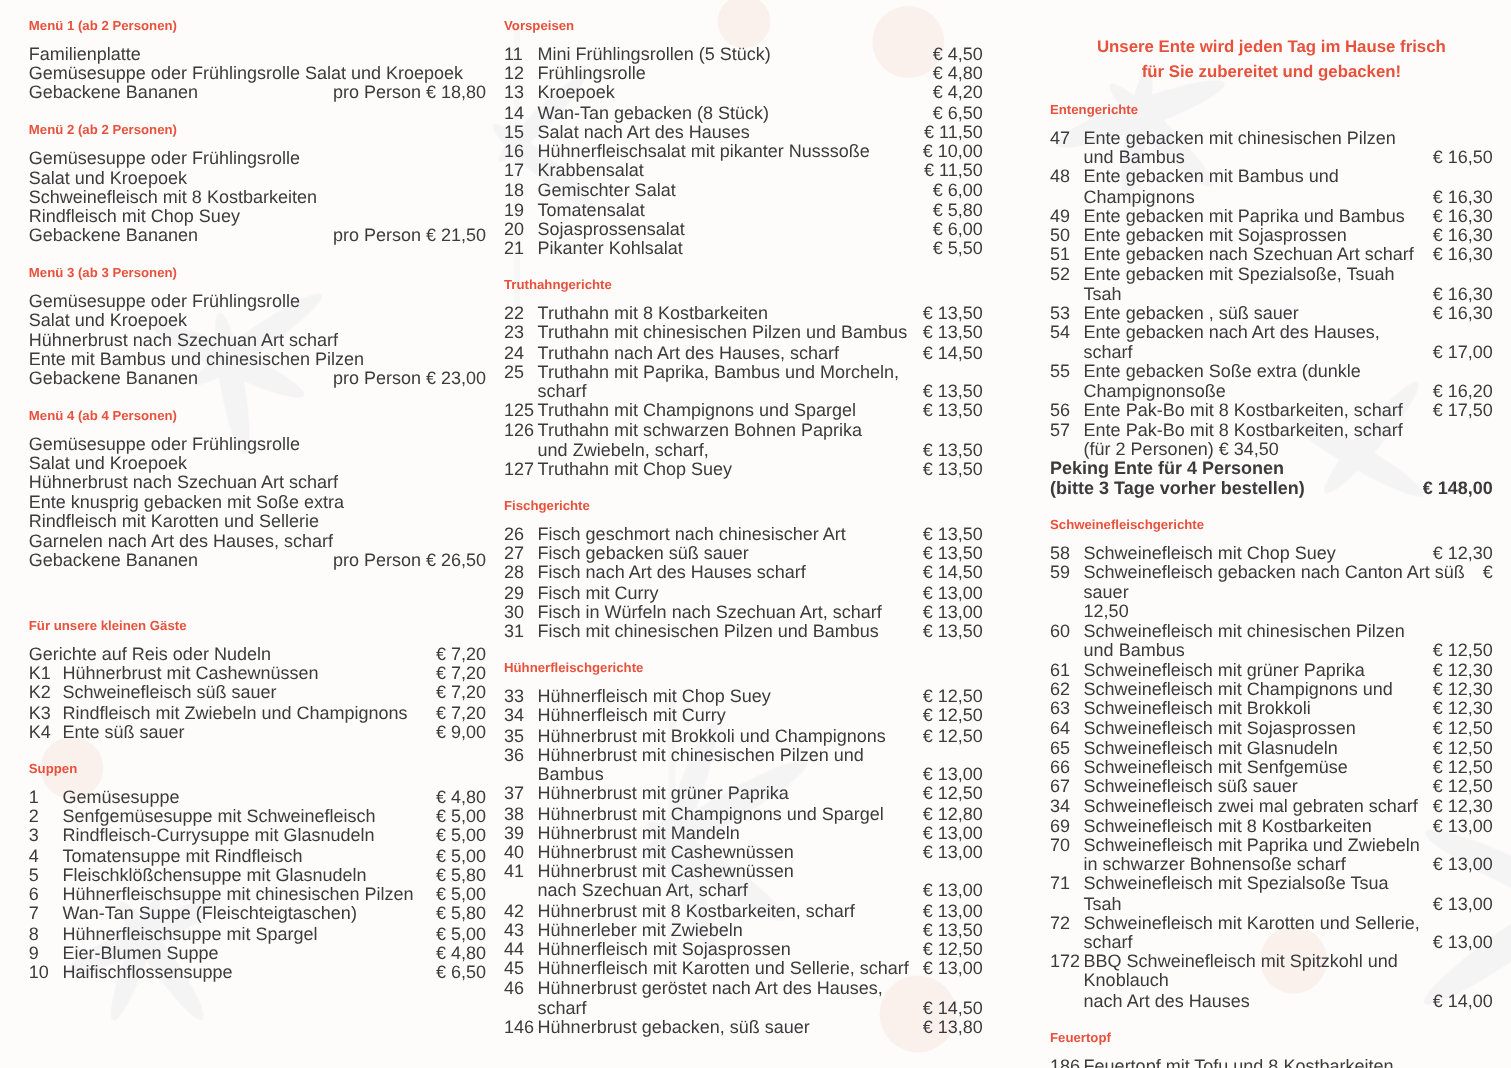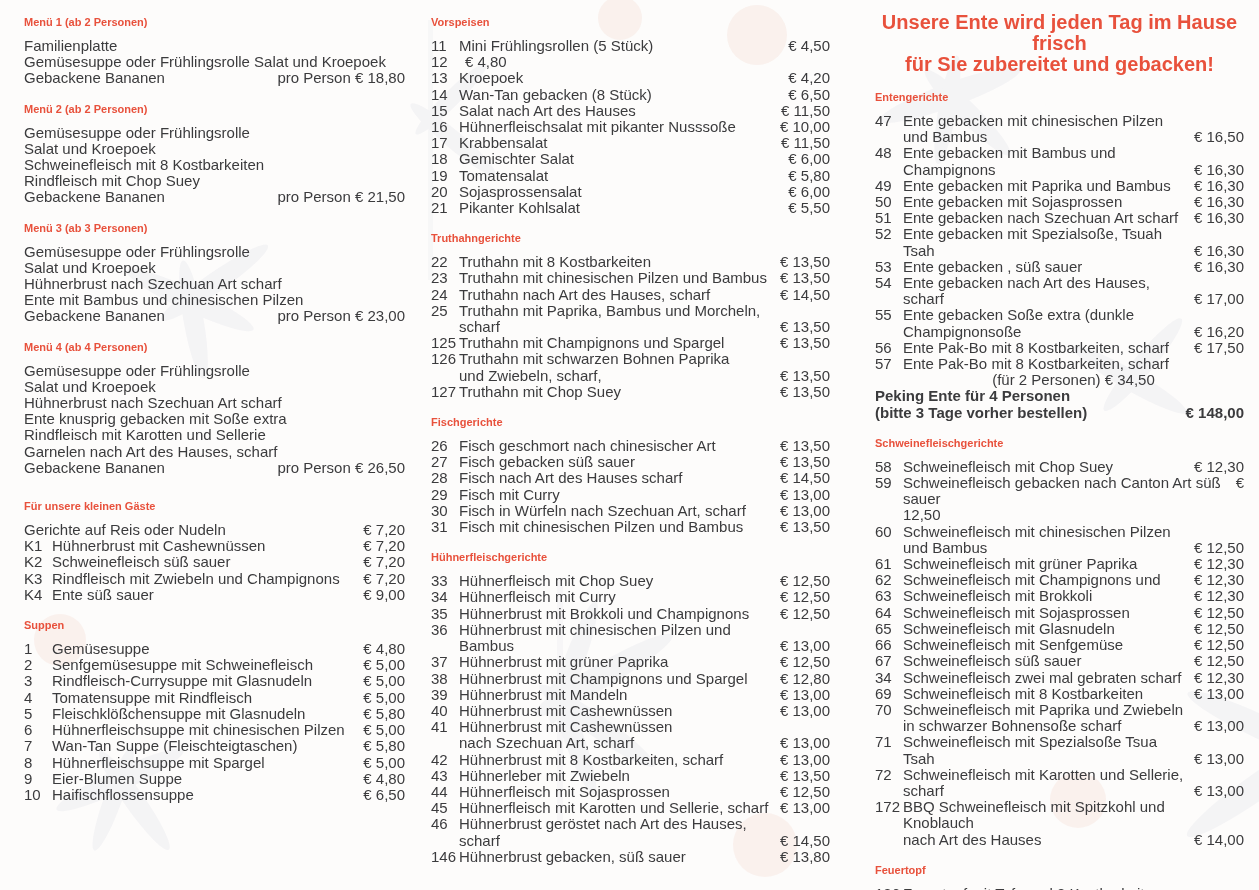--- a/index.html
+++ b/index.html
@@ -5,41 +5,41 @@
   html,body{margin:0;padding:0;}
   body{
     width:1259px;height:890px;position:relative;overflow:hidden;
     background:#fdfcfb;
     font-family:"Liberation Sans","DejaVu Sans",sans-serif;
     color:#3b3b3d;
   }
   .watermark{position:absolute;inset:0;z-index:0;pointer-events:none;}
   .col{position:absolute;top:0;padding-top:12px;z-index:1;}
   #col-0{left:24px;width:381px;}
-  #col-1{left:431px;width:399px;}
+  #col-1{left:420px;width:399px;}
   #col-2{left:875px;width:369px;}
   .section{margin-top:12px;}
   .col > .section:first-child{margin-top:0;}
   .section-title{
     margin:0 0 6px 0;
     font-size:11px;font-weight:700;color:#e8513c;line-height:20px;
   }
   
-  #col-0 .section:nth-of-type(5){margin-top:20px;}
+  #col-0 .section:nth-of-type(5){margin-top:36px;}
   .note-block{
-    color:#e8513c;font-weight:700;font-size:20px;line-height:21px;
-    text-align:center;margin:0 0 12px 0;
+    color:#e8513c;font-weight:700;font-size:14px;line-height:21px;
+    text-align:center;margin:16px 0 12px 0;
   }
   .row{display:flex;align-items:flex-start;font-size:15px;line-height:16.2px;}
   .row.bold{font-weight:700;align-items:center;}
   .num{flex:0 0 28px;}
   .name-block{flex:1;min-width:0;}
   .price{margin-left:6px;white-space:nowrap;text-align:right;align-self:flex-end;}
   .price.price-top{align-self:flex-start;}
-  .name2-right{text-align:center;}
+  .name2-right{text-align:left;}
 </style>
 </head>
 <body>
 
 <svg class="watermark" width="1259" height="890" viewBox="0 0 1259 890" xmlns="http://www.w3.org/2000/svg" aria-hidden="true">
   <g fill="#ededf1" opacity="0.55">
     <g transform="translate(190,300)">
       <ellipse rx="70" ry="11" transform="rotate(25)"></ellipse>
       <ellipse rx="65" ry="10" transform="rotate(-35) translate(30,0)"></ellipse>
       <ellipse rx="60" ry="10" transform="rotate(80) translate(20,0)"></ellipse>
@@ -318,20 +318,23 @@
       <h2 class="section-title">Vorspeisen</h2>
       <div class="row">
         <span class="num">11</span>
         <div class="name-block">
           <div class="name">Mini Frühlingsrollen (5 Stück)</div>
         </div>
         <div class="price">€ 4,50</div>
       </div>
       <div class="row">
         <span class="num">12</span>
+        <div class="name-block">
+          <div class="name">Frühlingsrolle</div>
+        </div>
         <div class="price">€ 4,80</div>
       </div>
       <div class="row">
         <span class="num">13</span>
         <div class="name-block">
           <div class="name">Kroepoek</div>
         </div>
         <div class="price">€ 4,20</div>
       </div>
       <div class="row">

